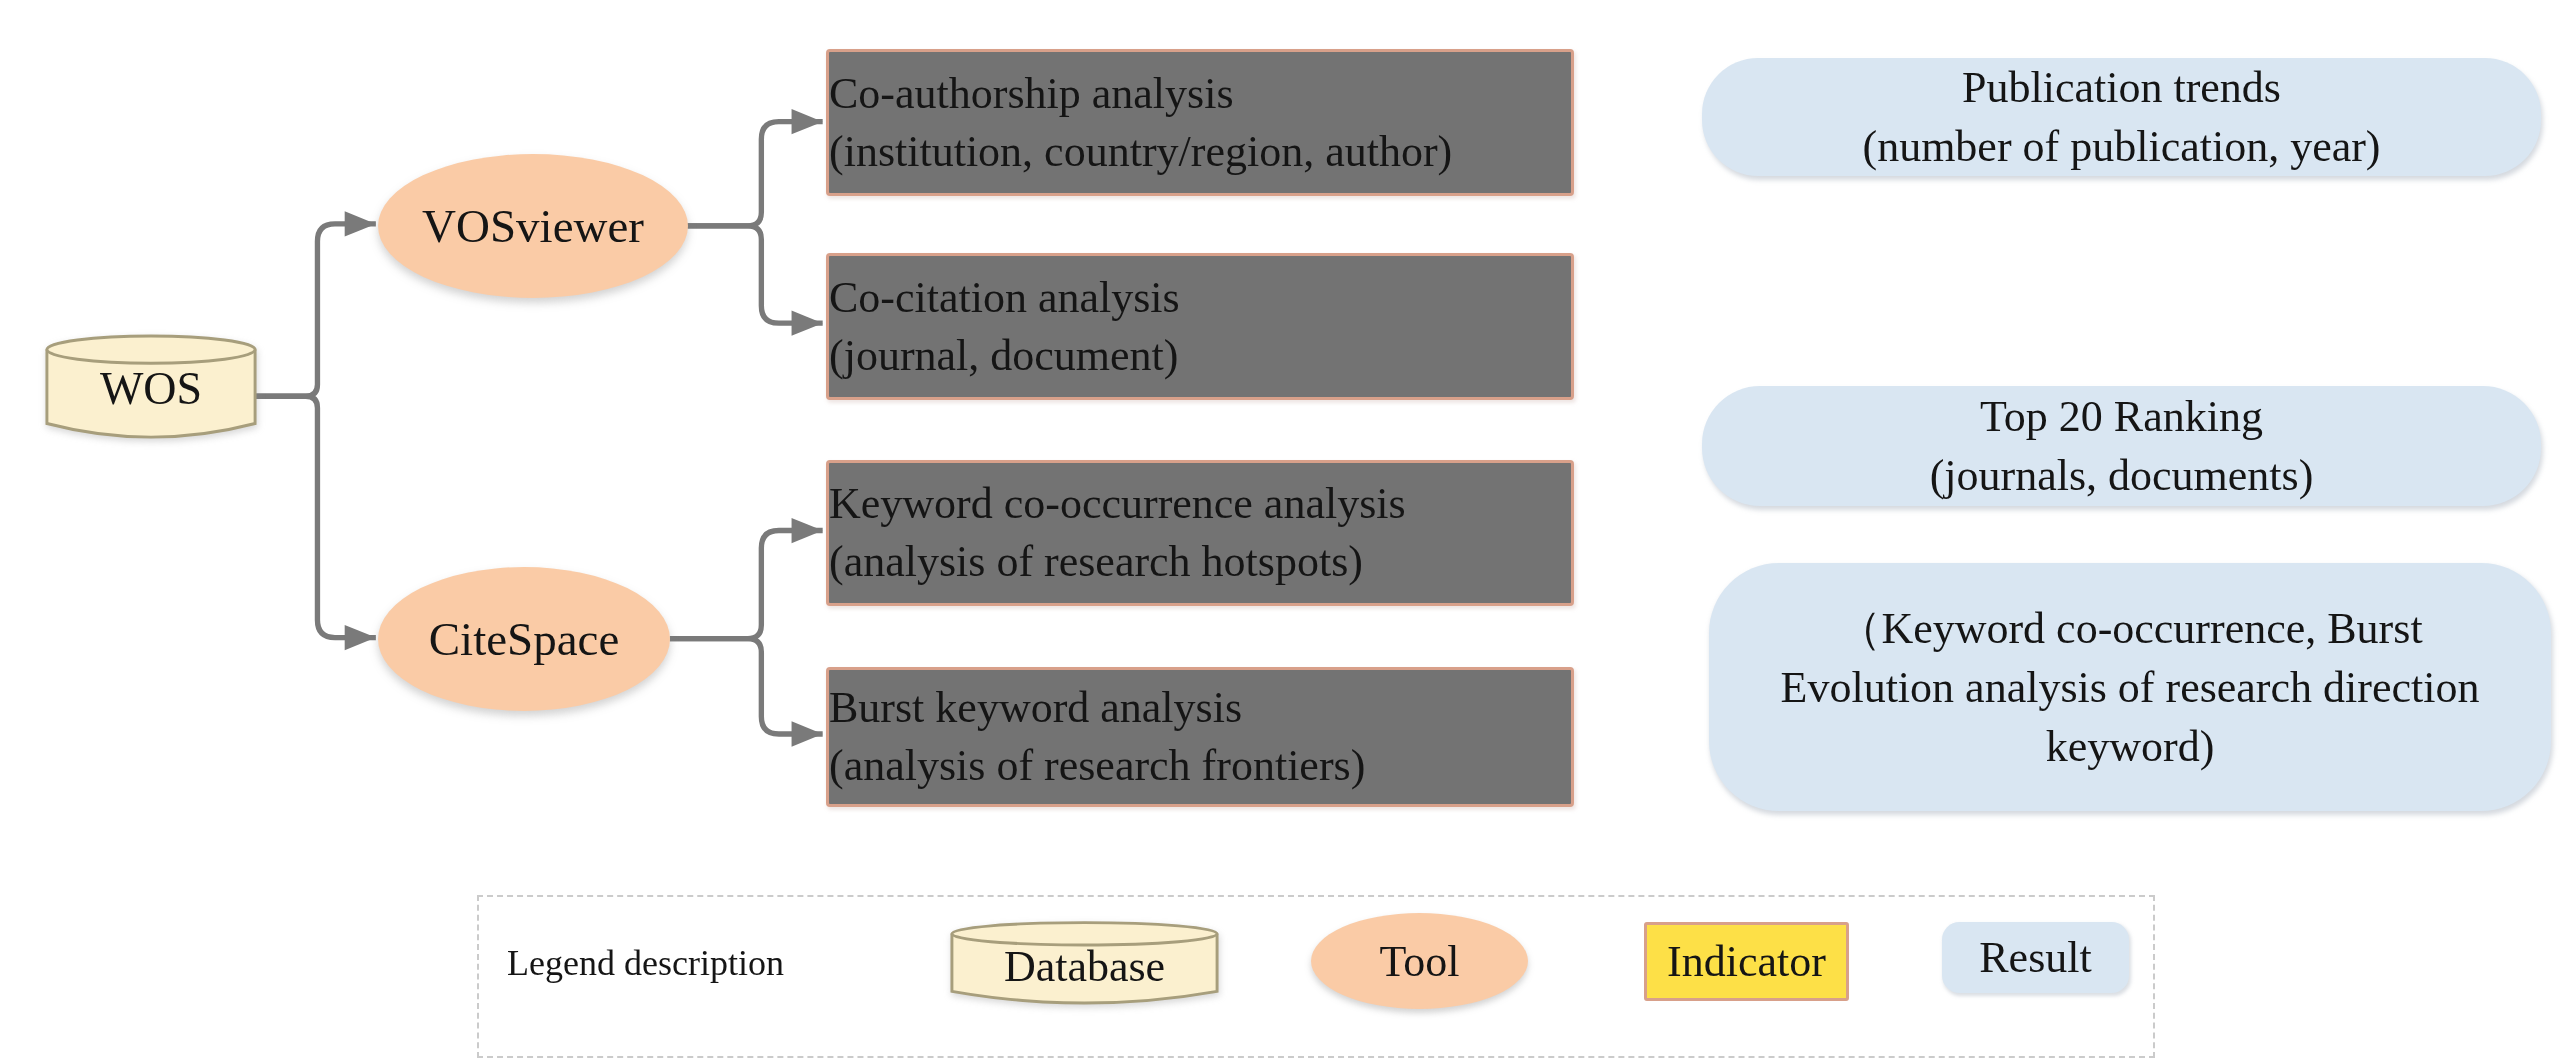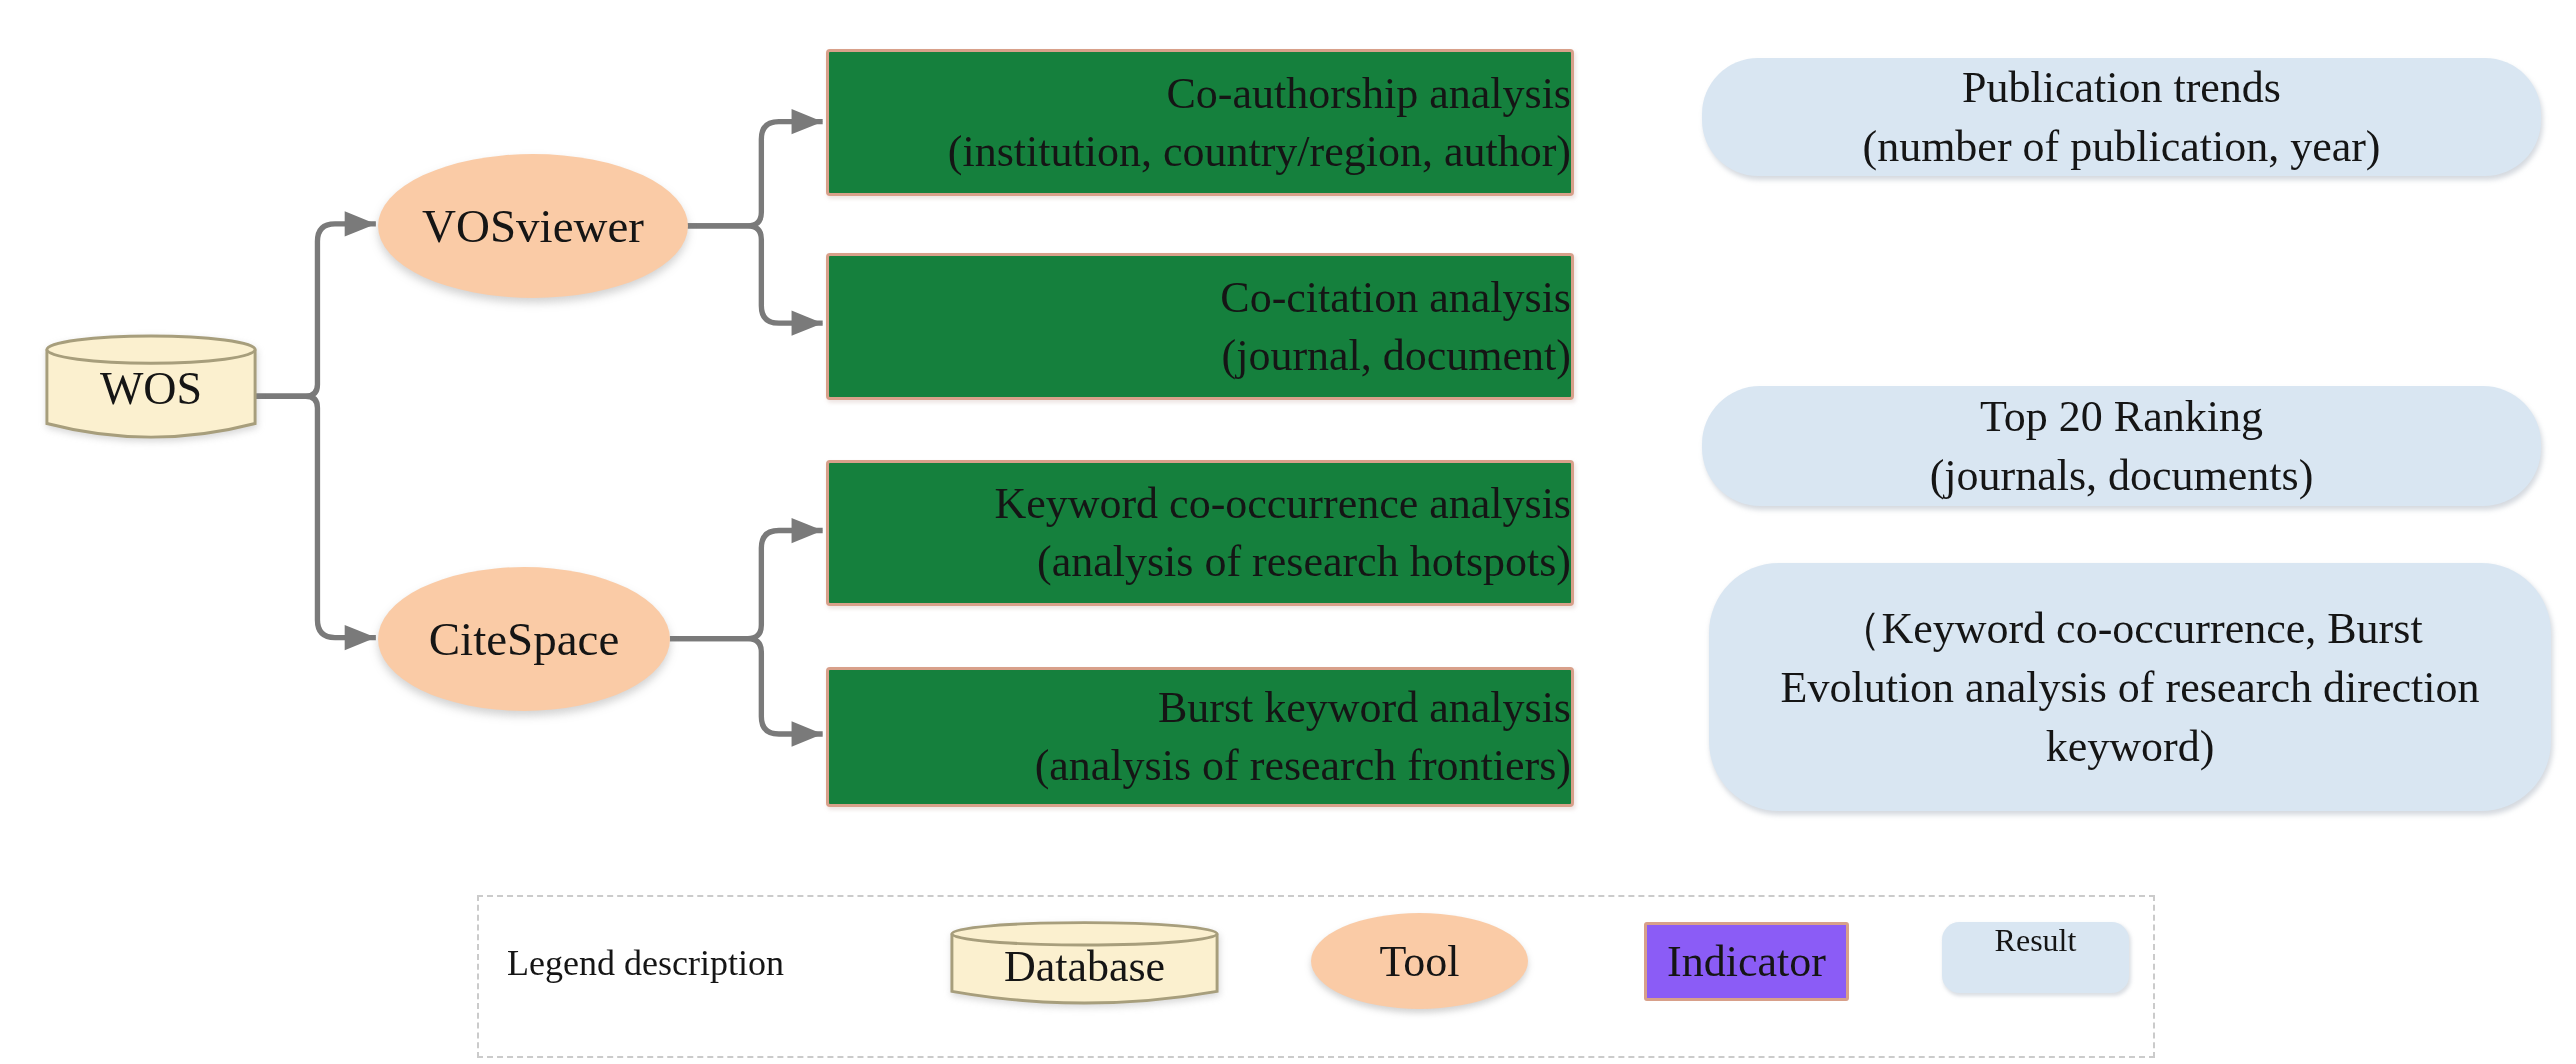--- a/index.html
+++ b/index.html
@@ -30,25 +30,25 @@
     border-radius: 50%;
     background: #FACBA6;
     box-shadow: 0 4.9px 8.8px rgba(130,130,130,0.35);
     display: flex; align-items: center; justify-content: center;
     font-size: 47px;
   }
 
   
   .indicator-box {
     position: absolute;
-    background: #15803d;
+    background: #737373;
     border: 3.9px solid #D8A08A;
     border-radius: 3.9px;
     box-shadow: 1.9px 2.9px 3.9px rgba(190,160,150,0.25);
-    display: flex; flex-direction: column; align-items: flex-end; justify-content: center;
+    display: flex; flex-direction: column; align-items: flex-start; justify-content: center;
     text-align: center;
     font-size: 44px;
     line-height: 58px;
   }
 
   
   .result-box {
     position: absolute;
     background: #D9E6F2;
     box-shadow: 1.9px 3.9px 5.8px rgba(150,160,175,0.40);
@@ -68,33 +68,33 @@
   .legend-ellipse {
     position: absolute;
     border-radius: 50%;
     background: #FACBA6;
     box-shadow: 0 3.9px 6.8px rgba(130,130,130,0.35);
     display: flex; align-items: center; justify-content: center;
     font-size: 44px;
   }
   .legend-indicator {
     position: absolute;
-    background: #8b5cf6;
+    background: #fde047;
     border: 3.9px solid #D8A08A;
     border-radius: 2.9px;
     display: flex; align-items: center; justify-content: center;
     font-size: 44px;
   }
   .legend-result {
     position: absolute;
     background: #D9E6F2;
     border-radius: 17.5px;
     box-shadow: 1.9px 2.9px 3.9px rgba(150,160,175,0.35);
-    display: flex; align-items: flex-start; justify-content: center;
-    font-size: 32px;
+    display: flex; align-items: center; justify-content: center;
+    font-size: 44px;
   }
   .cyl-shadow { filter: drop-shadow(1.9px 3.9px 3.9px rgba(140,140,140,0.35)); }
 </style>
 </head>
 <body>
 
 <div class="canvas">
 
   <svg class="connectors" viewBox="0 0 2646 1093" fill="none">
     <defs>

